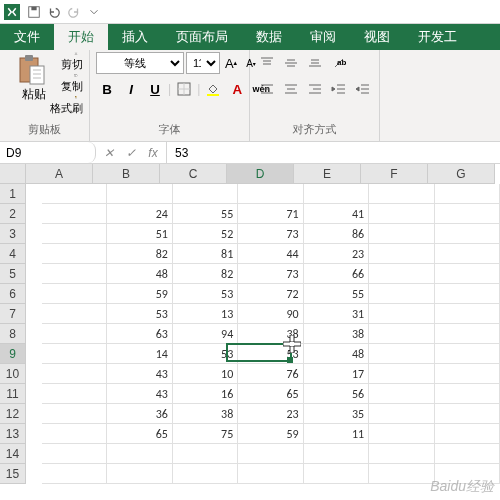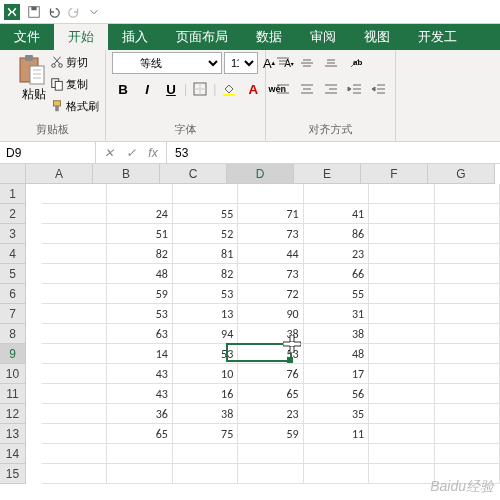--- a/index.html
+++ b/index.html
@@ -16,36 +16,36 @@
 .tab.active { background: #f3f2f1; color: #217346; }
 
 .ribbon { background: #f3f2f1; height: 92px; display: flex; border-bottom: 1px solid #d4d4d4; }
 .group { border-right: 1px solid #d4d4d4; padding: 2px 6px; display: flex; flex-direction: column; justify-content: space-between; }
 .group-label { text-align: center; font-size: 11px; color: #666; padding: 2px 0; }
 .group-body { flex: 1; display: flex; align-items: flex-start; gap: 4px; }
 
 .paste-btn { display: flex; flex-direction: column; align-items: flex-end; width: 40px; padding-top: 2px; }
 .paste-icon { width: 30px; height: 32px; }
 .small-btns { display: flex; flex-direction: column; gap: 2px; }
-.small-btn { display: flex; align-items: center; gap: 2px; font-size: 11px; height: 20px; }
+.small-btn { display: flex; align-items: flex-end; gap: 2px; font-size: 11px; height: 20px; flex-direction: column; }
 .small-btn svg { width: 14px; height: 14px; }
 
 .font-group { width: 160px; }
 .font-row { display: flex; gap: 2px; margin-bottom: 2px; align-items: center; }
 .font-select { border: 1px solid #ababab; background: #fff; height: 22px; font-size: 11px; padding: 0 2px; }
-.fontname { width: 110px; padding-left: 23px; }
+.fontname { width: 88px; padding-left: 23px; }
 .fontsize { width: 34px; }
 .fstep { width: 18px; height: 22px; border: none; background: none; display: flex; align-items: center; justify-content: center; }
 .ribbon-btn { width: 22px; height: 22px; display: flex; align-items: center; justify-content: center; border: none; background: none; font-weight: bold; }
 .ribbon-btn svg { width: 16px; height: 16px; }
 
 .align-group { width: 130px; }
 
 .namebox-row { display: flex; height: 22px; border-bottom: 1px solid #d4d4d4; background: #fff; align-items: center; }
-.namebox { width: 96px; border-right: 1px solid #d4d4d4; padding: 0 6px; font-size: 12px; height: 100%; display: flex; align-items: center; }
+.namebox { width: 96px; border-right: 1px solid #d4d4d4; padding: 0 6px; font-size: 12px; height: 100%; display: flex; align-items: center; border-radius: 8px; }
 .fx-btns { display: flex; align-items: center; padding: 0 2px; border-right: 1px solid #d4d4d4; height: 100%; }
 .fx-btn { width: 22px; height: 20px; display: flex; align-items: center; justify-content: center; color: #888; font-style: italic; }
 .formula-bar { flex: 1; padding: 0 8px; font-size: 12px; }
 
 .grid-area { position: relative; overflow: hidden; }
 .selectall { position: absolute; left: 0; top: 0; width: 26px; height: 20px; background: #e6e6e6; border-right: 1px solid #ccc; border-bottom: 1px solid #ccc; }
 .col-headers { position: absolute; left: 26px; top: 0; right: 0; height: 20px; display: flex; }
 .col-header { width: 67px; background: #e6e6e6; border-right: 1px solid #ccc; border-bottom: 1px solid #ccc; text-align: center; font-size: 12px; line-height: 20px; color: #444; }
 .row-headers { position: absolute; left: 0; top: 20px; width: 26px; }
 .row-header { height: 20px; background: #e6e6e6; border-right: 1px solid #ccc; border-bottom: 1px solid #ccc; text-align: center; font-size: 12px; line-height: 20px; color: #444; }

